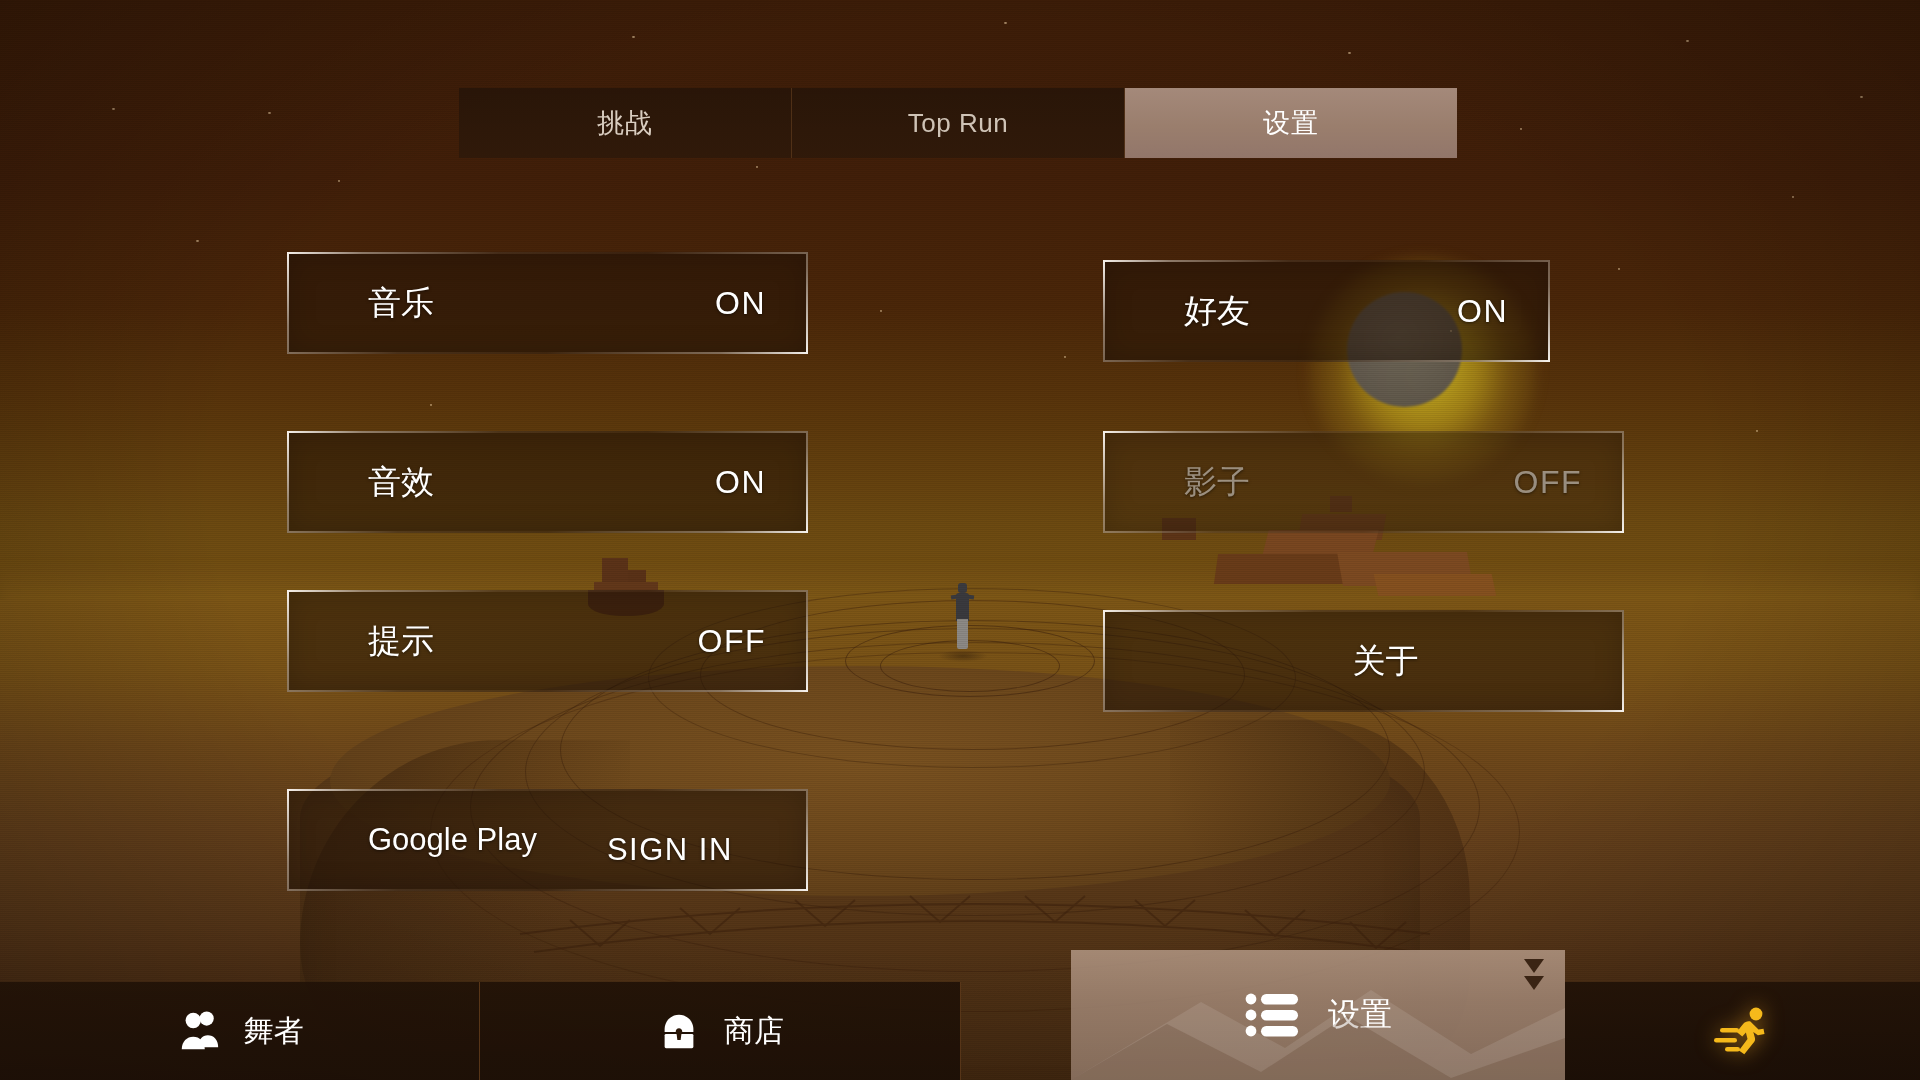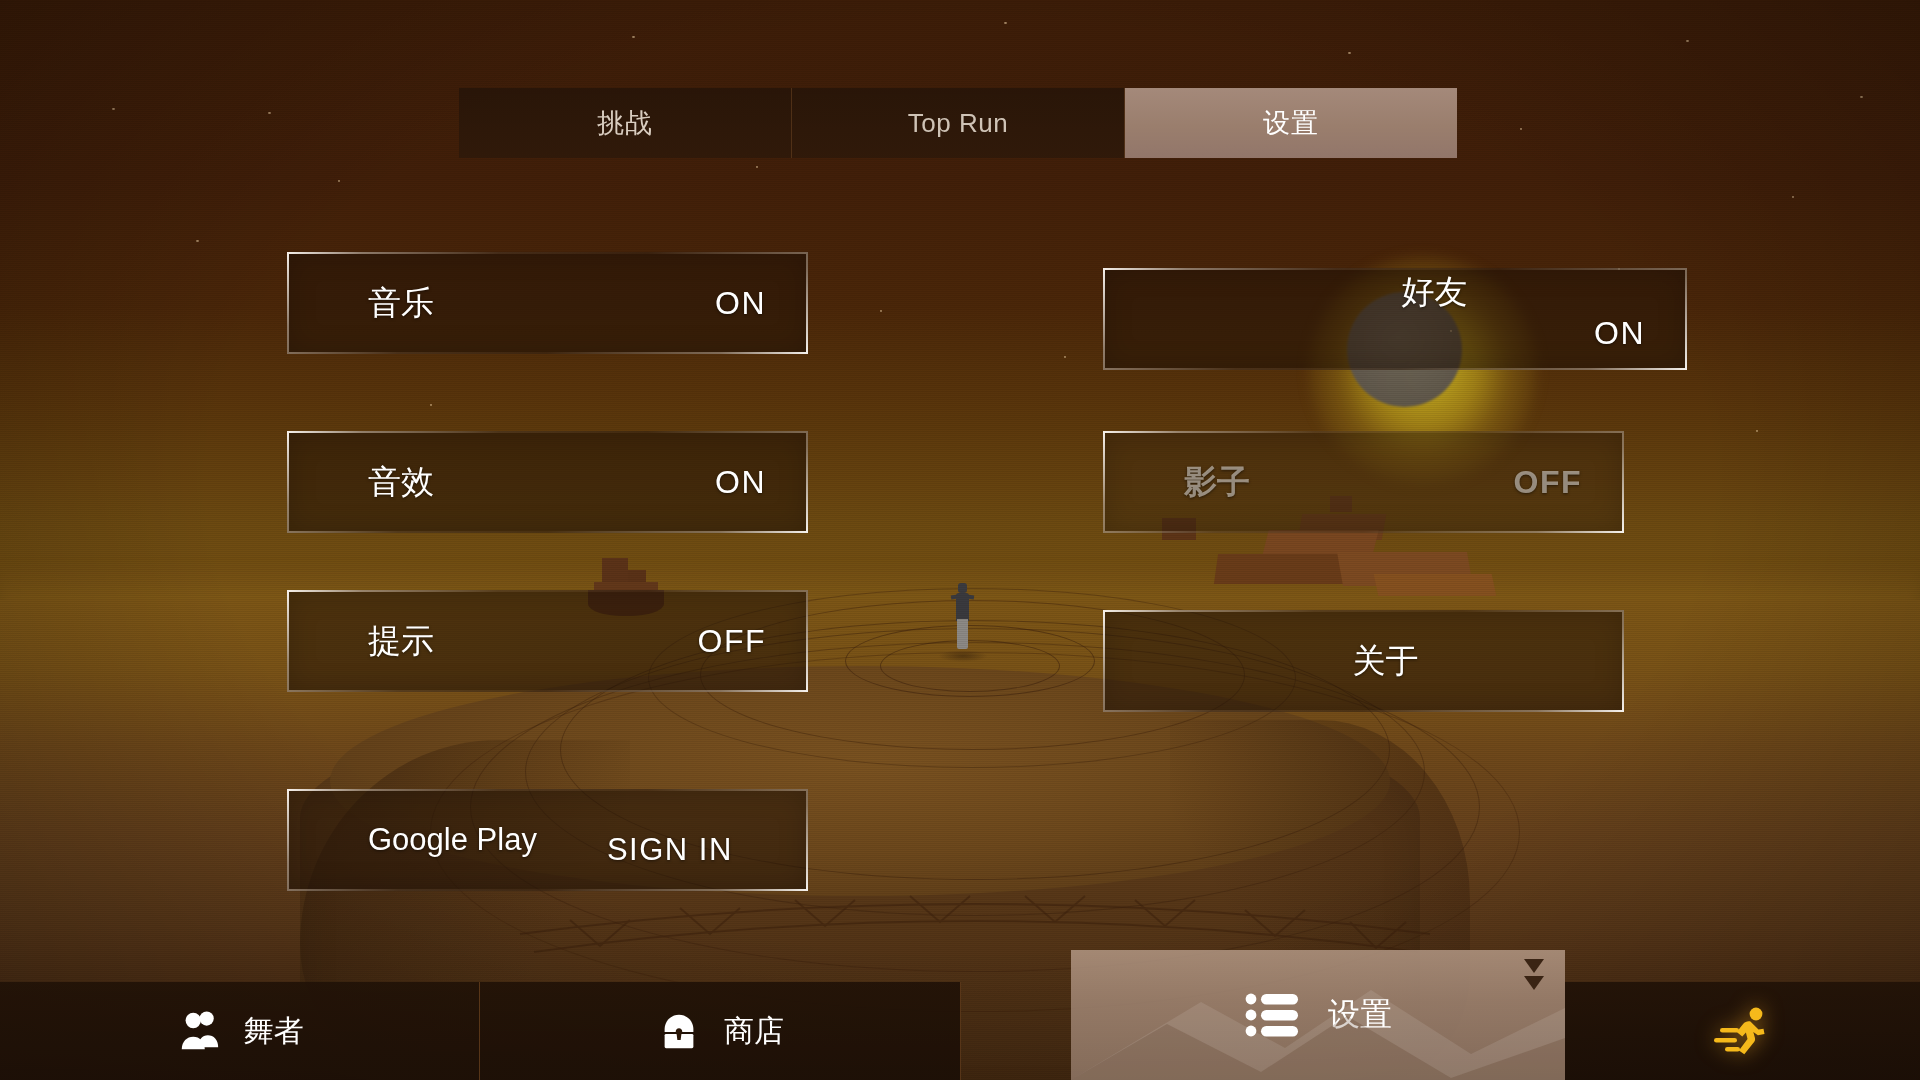--- a/index.html
+++ b/index.html
@@ -196,33 +196,33 @@
     font-size:33px; color:#ffffff; margin-left:35px;
     text-shadow:0 1px 3px rgba(0,0,0,.5);
   }
   .srow .value{
     margin-left:auto; margin-right:40px;
     font-size:32px; color:#ffffff; letter-spacing:1.5px;
     text-shadow:0 1px 3px rgba(0,0,0,.5);
   }
   .srow.dim{ background:rgba(50,32,12,.38); }
   .srow.dim .label,
-  .srow.dim .value{ color:rgba(215,208,200,.62);font-weight:bold; }
+  .srow.dim .value{ color:rgba(215,208,200,.62); }
   .srow.center{ justify-content:center; }
   .srow.center .label{ margin-left:0; }
   .srow.latin .label{ font-size:31px; }
   .srow.latin .value{ font-size:31px; margin-right:auto; margin-left:70px;margin-top:20px; }
 
   
   .L1{ left:287px; top:252px; width:521px; }
   .L2{ left:287px; top:431px; width:521px; }
   .L3{ left:287px; top:590px; width:521px; }
   .L4{ left:287px; top:789px; width:521px; }
   
-  .R1{ left:1103px; top:268px; width:584px;flex-direction:column; }
+  .R1{ left:1103px; top:260px; width:447px; }
   .R2{ left:1103px; top:431px; width:521px; }
   .R3{ left:1103px; top:610px; width:521px; }
 
   
   #bottomnav{
     position:absolute; left:0; right:0; bottom:0; height:98px;
     display:flex; z-index:25;
   }
   .nav{
     flex:1 1 0; display:flex; align-items:center; justify-content:center; gap:22px;

